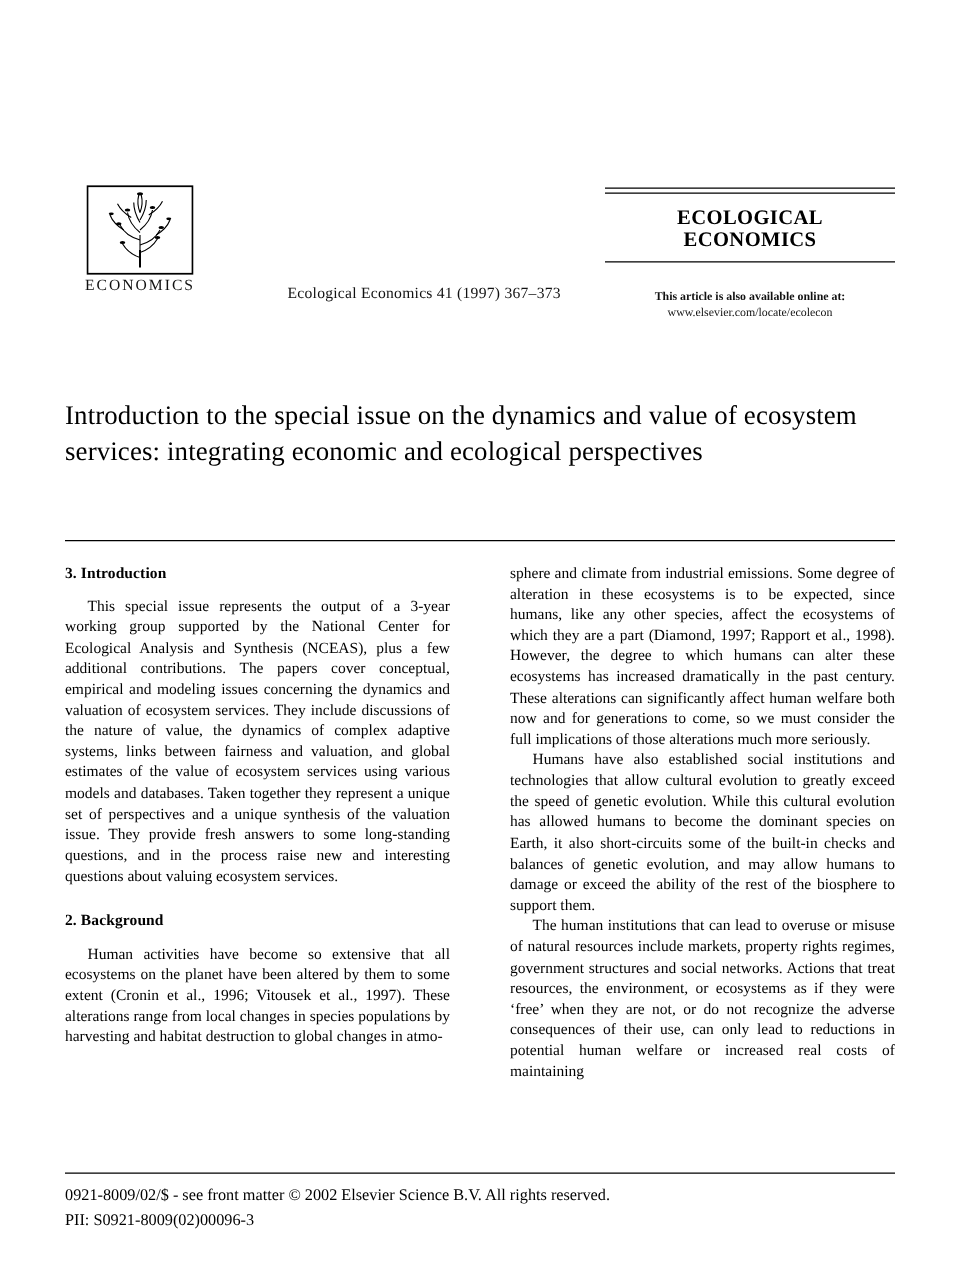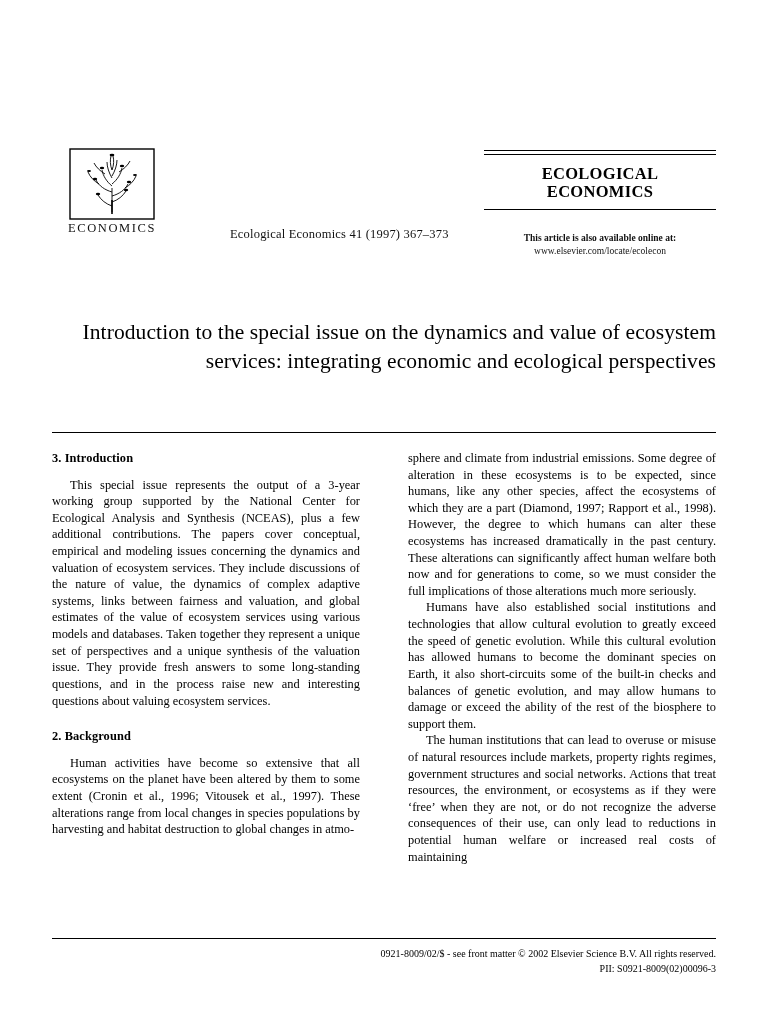--- a/index.html
+++ b/index.html
@@ -94,21 +94,21 @@
     color: #111;
   }
   .online-note .url { font-weight: normal; }
 
   
   .article-title {
     position: absolute;
     left: 52px;
     top: 318px;
     width: 664px;
-    text-align: right;
+    text-align: left;
     font-size: 21.5px;
     line-height: 1.35;
     letter-spacing: 0.1px;
   }
 
   
   .title-rule {
     position: absolute;
     left: 52px;
     top: 432px;
@@ -155,23 +155,22 @@
     left: 52px;
     top: 938px;
     width: 664px;
     border-top: 1px solid #000;
   }
   .footer {
     position: absolute;
     left: 52px;
     top: 946px;
     width: 664px;
-    font-size: 10px;
+    font-size: 13px;
     line-height: 1.5;
-    text-align: right;
   }
 </style>
 </head>
 <body>
 
 <div class="page">
 
   <div class="masthead">
 
     <div class="publisher">

